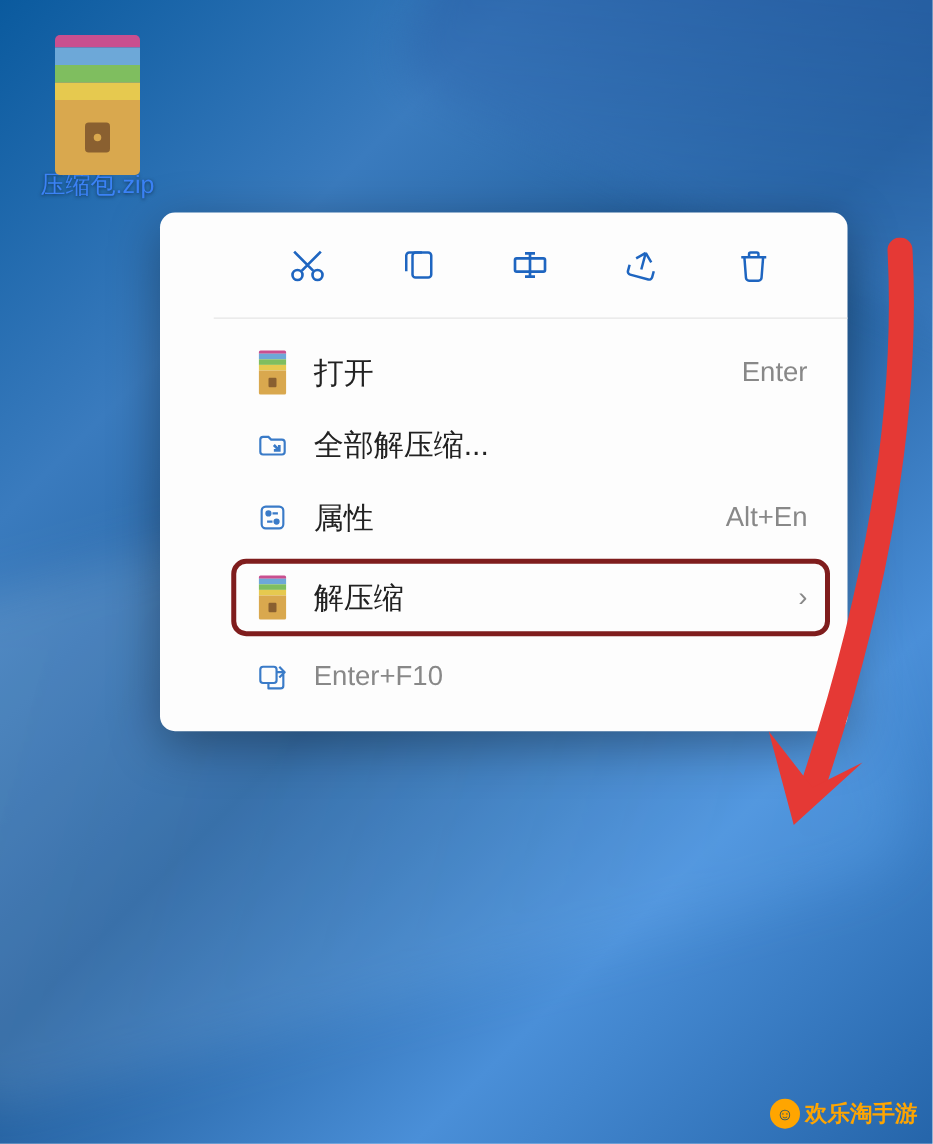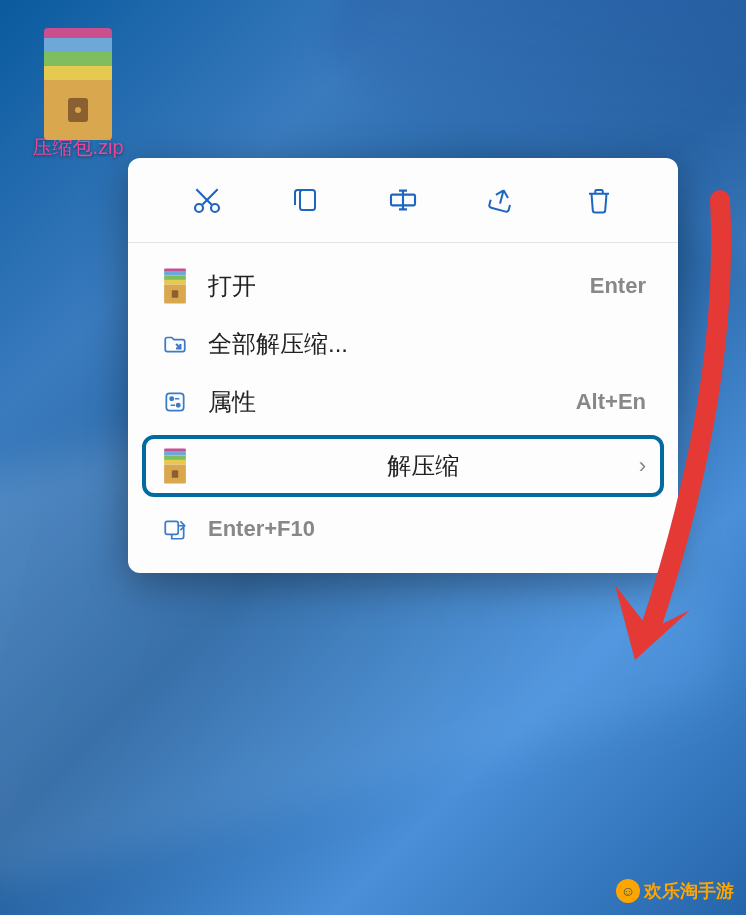--- a/index.html
+++ b/index.html
@@ -41,36 +41,37 @@
       flex-direction: column;
       align-items: center;
       width: 100px;
     }
     .file-icon {
       width: 80px;
       height: 100px;
       position: relative;
     }
     .file-label {
-      color: #ec4899;
+      color: #3b82f6;
       font-size: 20px;
       margin-top: 6px;
       text-align: center;
       text-shadow: 0 1px 3px rgba(0,0,0,0.5);
       white-space: nowrap;
     }
     .context-menu {
       position: absolute;
-      top: 158px;
+      top: 170px;
       left: 128px;
       width: 550px;
       background: #fdfdfd;
       border-radius: 12px;
       box-shadow: 0 10px 40px rgba(0,0,0,0.35);
       padding-bottom: 12px;
+      padding-left: 43px;
     }
     .toolbar {
       display: flex;
       justify-content: space-around;
       align-items: center;
       padding: 22px 30px;
       border-bottom: 1px solid #e5e5e5;
     }
     .toolbar-btn {
       width: 40px;
@@ -102,32 +103,30 @@
       align-items: center;
       justify-content: center;
       color: #3a7bc8;
     }
     .menu-item-label {
       flex: 1;
     }
     .menu-item-shortcut {
       color: #888;
       font-size: 22px;
-      font-weight: bold;
     }
     .menu-item-chevron {
       color: #888;
       font-size: 22px;
     }
     .highlighted {
-      border: 4px solid #0369a1;
+      border: 4px solid #7f1d1d;
       border-radius: 12px;
       margin: 4px -4px;
       padding: 11px 14px;
-      text-align: center;
     }
     .arrow-annotation {
       position: absolute;
       top: 190px;
       left: 580px;
       pointer-events: none;
     }
     .watermark {
       position: absolute;
       bottom: 12px;

